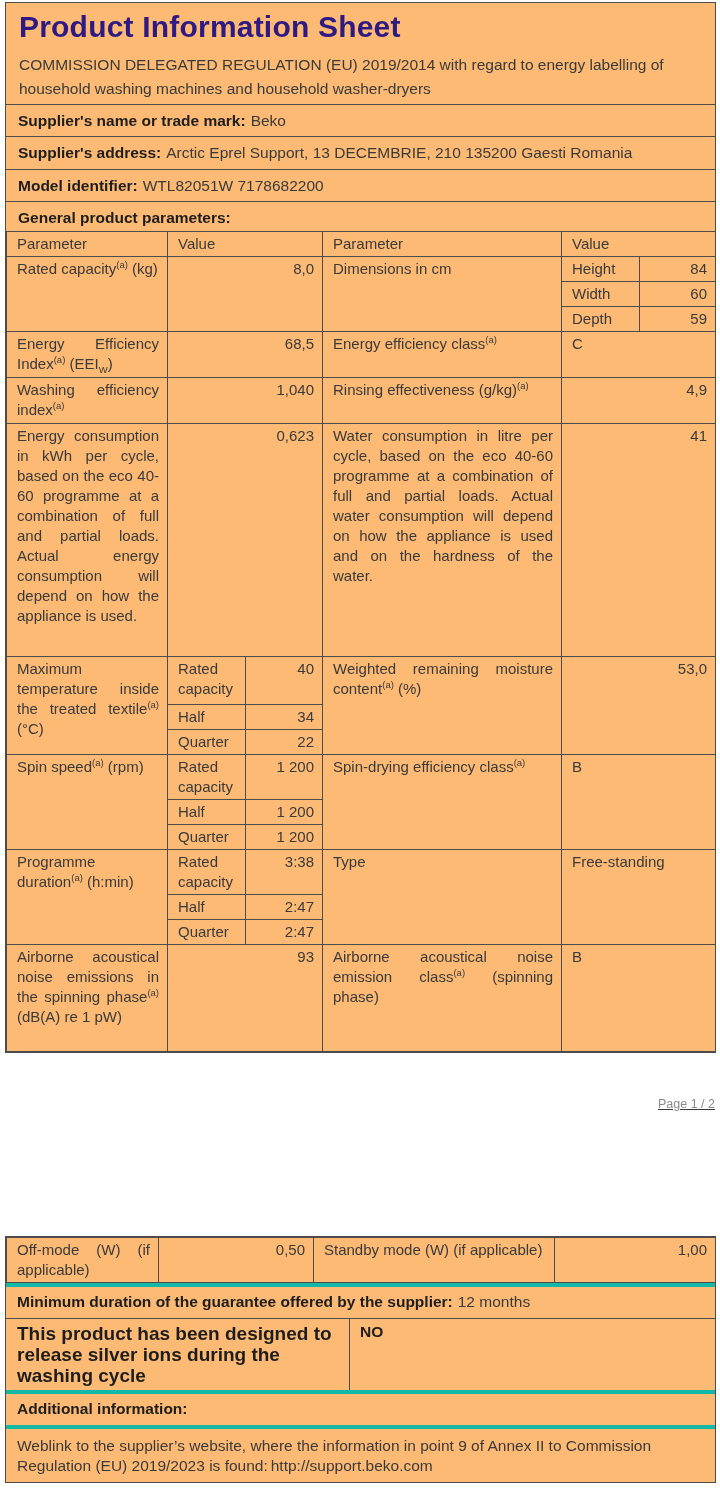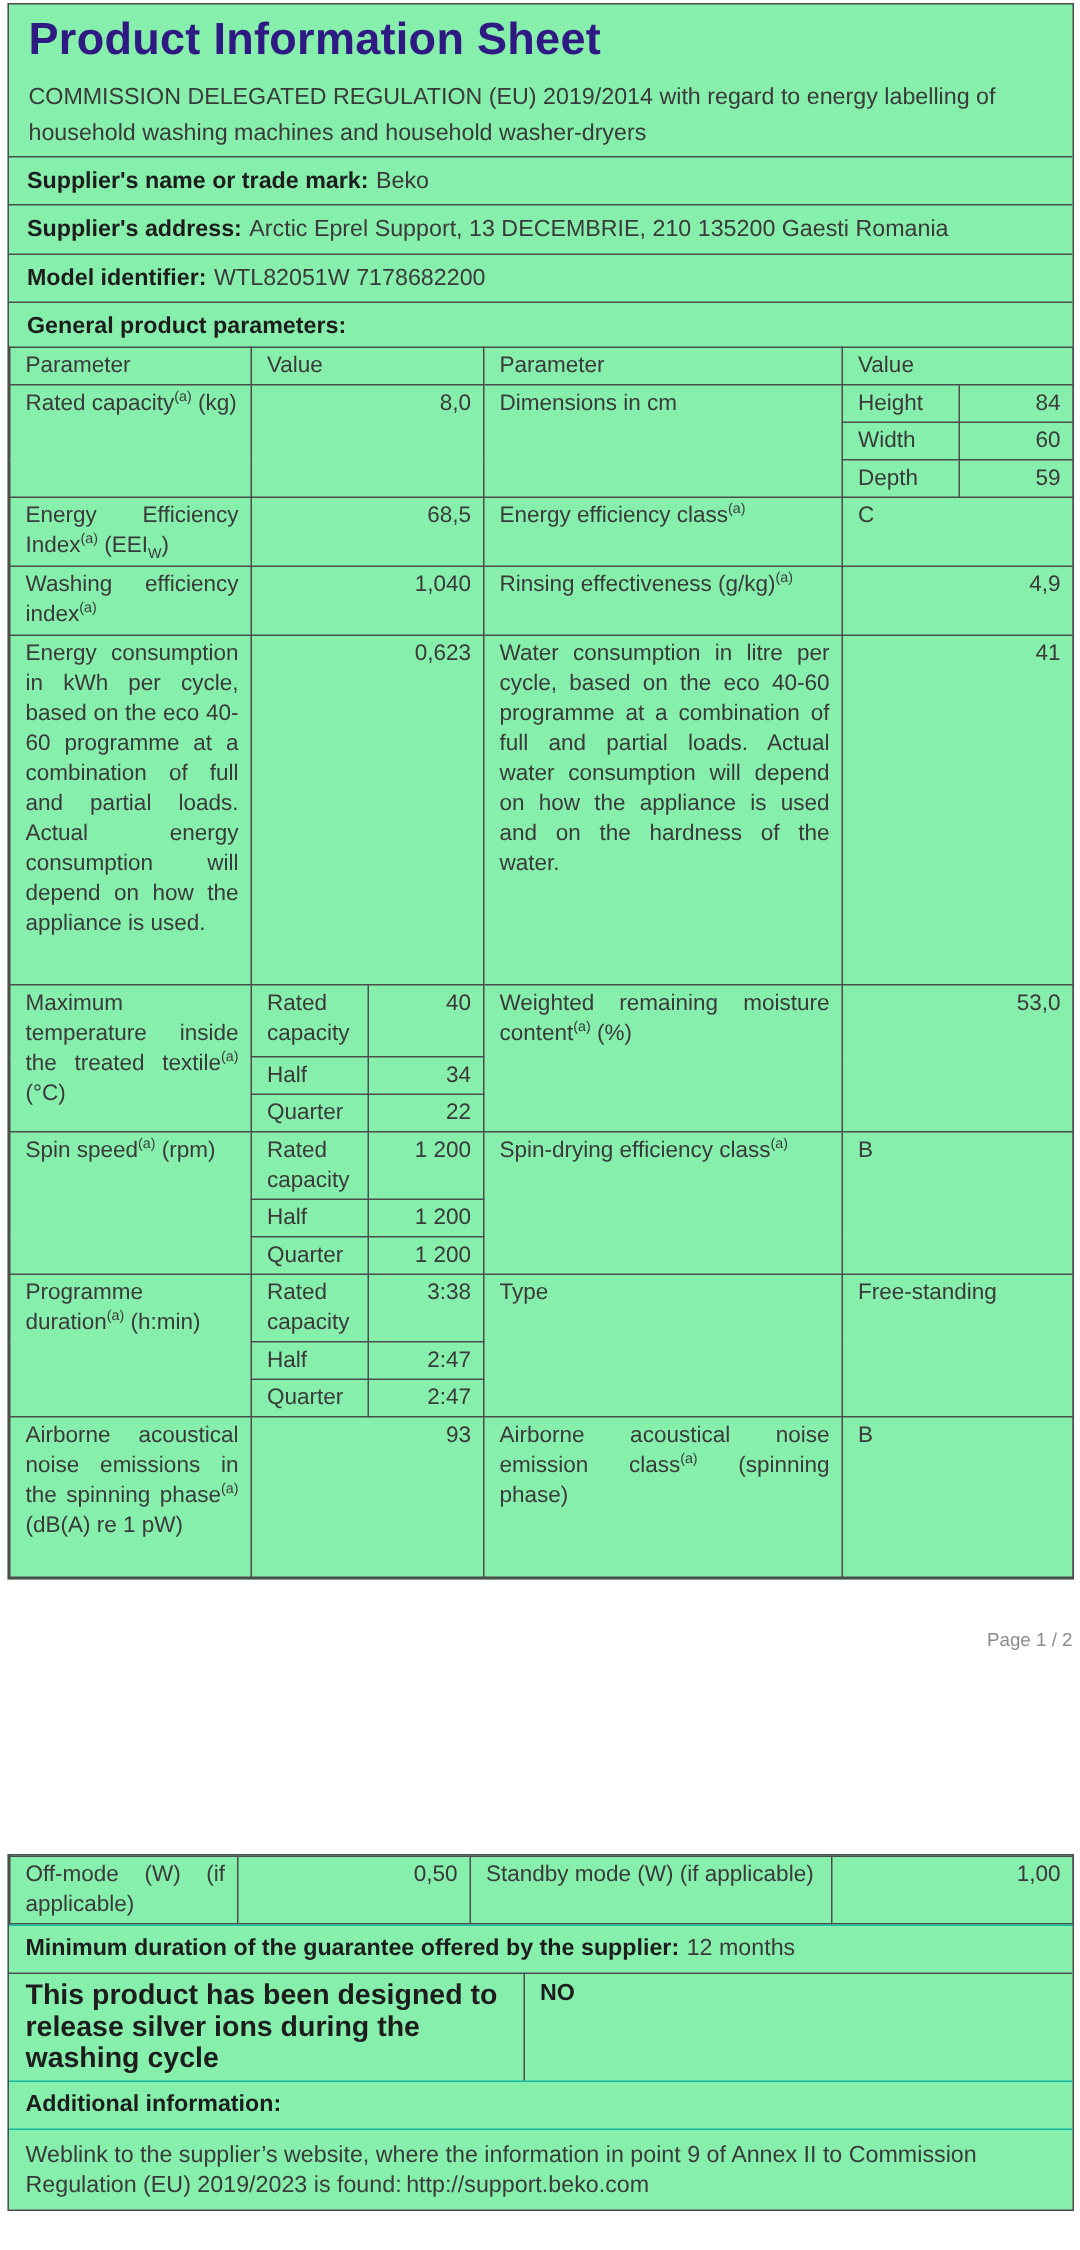--- a/index.html
+++ b/index.html
@@ -3,21 +3,21 @@
 <meta charset="utf-8">
 <style>
   html, body { margin:0; padding:0; background:#ffffff; }
   body {
     width:720px; height:1500px;
     font-family:"Liberation Sans", sans-serif;
     color:#3a3a3a;
     -webkit-font-smoothing:antialiased;
   }
   .doc { margin:2px 4px 0 5px; width:711px; }
-  .frame { border:1px solid #4c4c4c; background:#86efac; }
+  .frame { border:1px solid #4c4c4c; background:#fdba74; }
 
   
   .head-block { height:101px; box-sizing:border-box; }
   .title {
     margin:0; padding:7px 12px 0 13px;
     font-size:30px; font-weight:bold; color:#2e1a82; letter-spacing:0.2px;
   }
   .reg {
     margin:0; padding:9px 18px 0 13px;
     font-size:15.5px; line-height:24px; color:#3a3a3a;
@@ -45,26 +45,26 @@
   .num { text-align:right; }
   .p { text-align:justify; }
   sup { font-size:9.5px; line-height:0; }
   sub { font-size:9.5px; line-height:0; }
 
   tr.h25 { height:25px; } tr.h46 { height:46px; } tr.h233 { height:233px; }
   tr.h48 { height:48px; } tr.h23 { height:23px; } tr.h24 { height:24px; }
   tr.h45 { height:45px; } tr.h93a { height:45px; } tr.h107 { height:107px; }
 
   
-  .pagebreak { height:183px; box-sizing:border-box; padding-top:33px; }
+  .pagebreak { height:183px; box-sizing:border-box; padding-top:44px;text-decoration:underline; }
   .pageno { text-align:right; padding-right:1px; font-size:12.5px; color:#8b8b8b; }
 
   
   .fullrow {
-    border-top:1px solid #14b8a6;
+    border-top:4px solid #14b8a6;
     padding:5px 10px 6px 11px;
     font-size:15.5px; line-height:20px;
     box-sizing:border-box;
   }
   .grow { min-height:30px; }
   .arow { min-height:30px; }
   .wrow { min-height:53px; padding-top:7px; }
   .silver { display:flex; border-top:1px solid #4c4c4c; min-height:47px; box-sizing:border-box; }
   .silver-l {
     width:344px; border-right:1px solid #4c4c4c;

